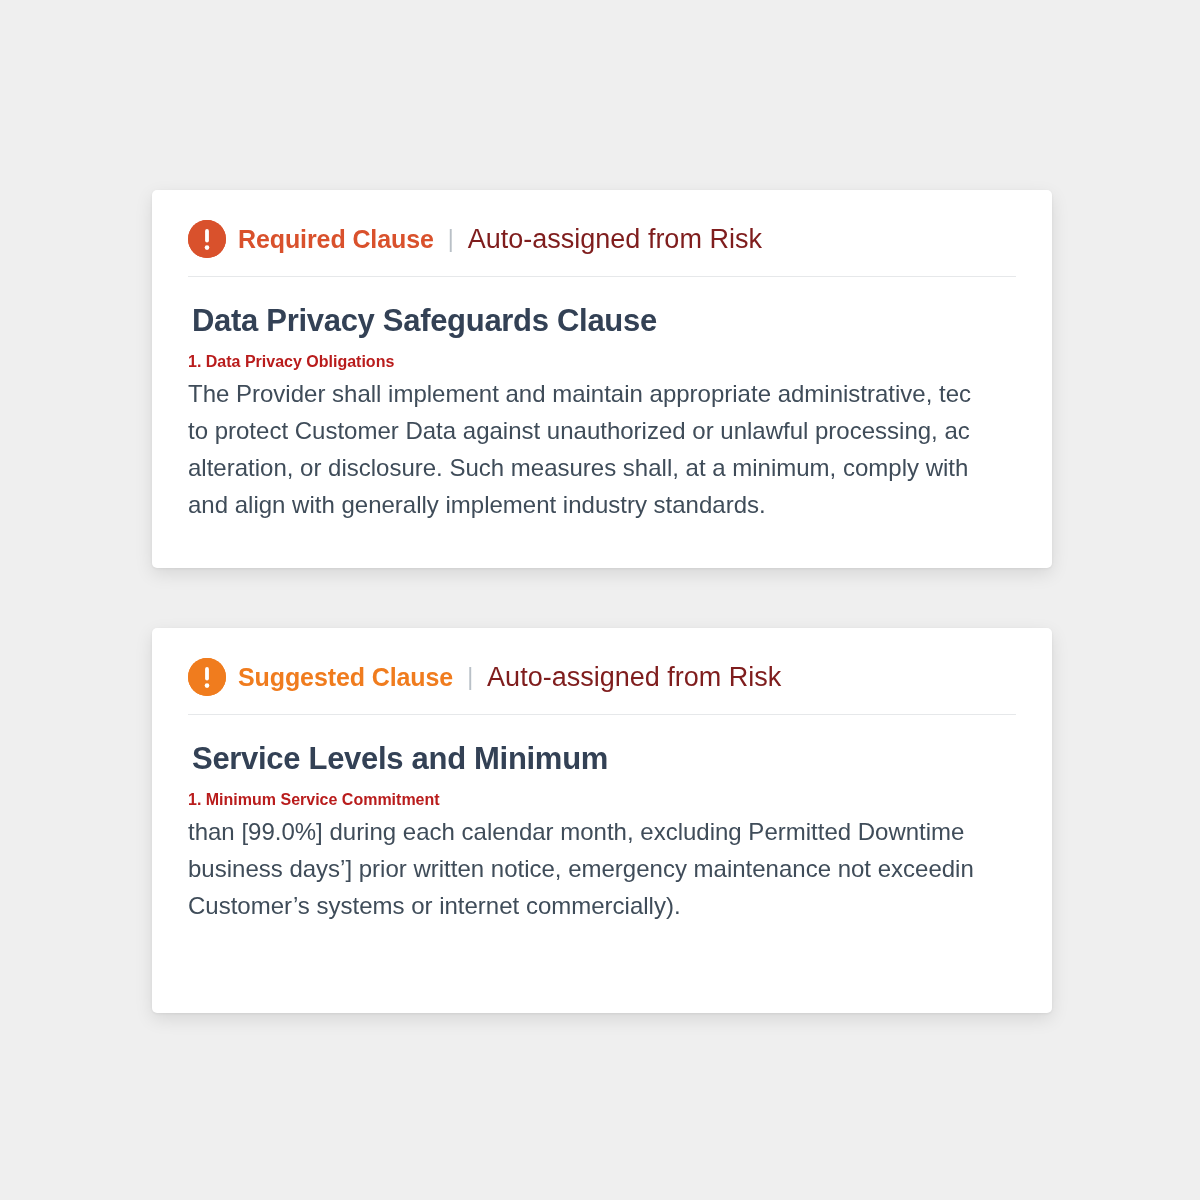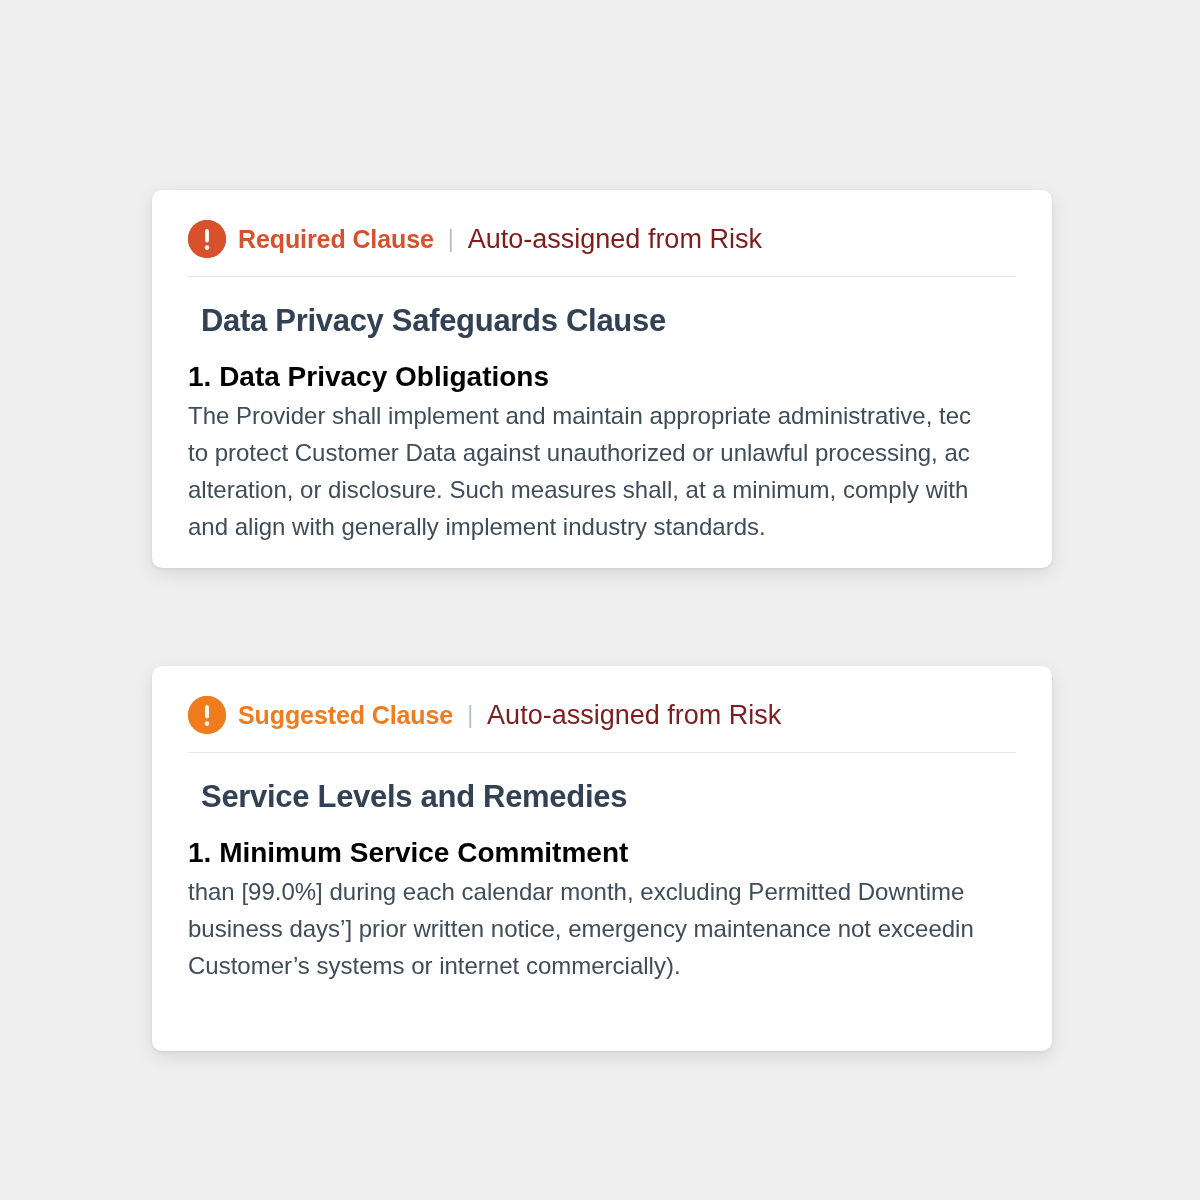--- a/index.html
+++ b/index.html
@@ -16,36 +16,36 @@
 
   .stage {
     position: relative;
     width: 1200px;
     height: 1200px;
   }
 
   .clause-card {
     position: absolute;
     background: #ffffff;
-    border-radius: 10px;
+    border-radius: 5px;
     box-shadow: 0 6px 18px rgba(0,0,0,0.10), 0 1px 3px rgba(0,0,0,0.06);
     overflow: hidden;
     box-sizing: border-box;
   }
 
   .card-1 {
     left: 152px;
     top: 190px;
     width: 900px;
     height: 378px;
   }
 
   .card-2 {
     left: 152px;
-    top: 666px;
+    top: 628px;
     width: 900px;
     height: 385px;
   }
 
   .card-inner {
     padding: 30px 36px 0 36px;
   }
 
   .badge-row {
     display: flex;
@@ -90,29 +90,29 @@
     height: 1px;
     background: #e6e8ea;
     margin: 0 0 0 0;
   }
 
   .clause-title {
     font-size: 31px;
     font-weight: bold;
     color: #334155;
     letter-spacing: -0.3px;
-    margin: 26px 0 0 13px;
+    margin: 26px 0 0 4px;
     white-space: nowrap;
   }
 
   .section-heading {
-    font-size: 28px;
+    font-size: 16px;
     font-weight: bold;
-    color: #000000;
-    margin: 22px 0 0 0;
+    color: #b91c1c;
+    margin: 14px 0 0 0;
     white-space: nowrap;
   }
 
   .body-text {
     font-size: 24px;
     line-height: 37px;
     color: #3f4c59;
     margin: 4px 0 0 0;
     white-space: nowrap;
     overflow: hidden;
@@ -170,21 +170,21 @@
             <circle cx="19" cy="27.6" r="2.3" fill="#ffffff"></circle>
           </svg>
         </span>
         <span class="badge-label" style="color:#f07c1e;">Suggested Clause</span>
         <span class="badge-sep">|</span>
         <span class="badge-sub">Auto-assigned from Risk</span>
       </div>
 
       <div class="divider"></div>
 
-      <h2 class="clause-title">Service Levels and Remedies</h2>
+      <h2 class="clause-title">Service Levels and Minimum</h2>
 
       <h3 class="section-heading">1. Minimum Service Commitment</h3>
 
       <p class="body-text">
         <span class="line">than [99.0%] during each calendar month, excluding Permitted Downtime</span>
         <span class="line">business days’] prior written notice, emergency maintenance not exceedin</span>
         <span class="line">Customer’s systems or internet commercially).</span>
       </p>
 
     </div>

